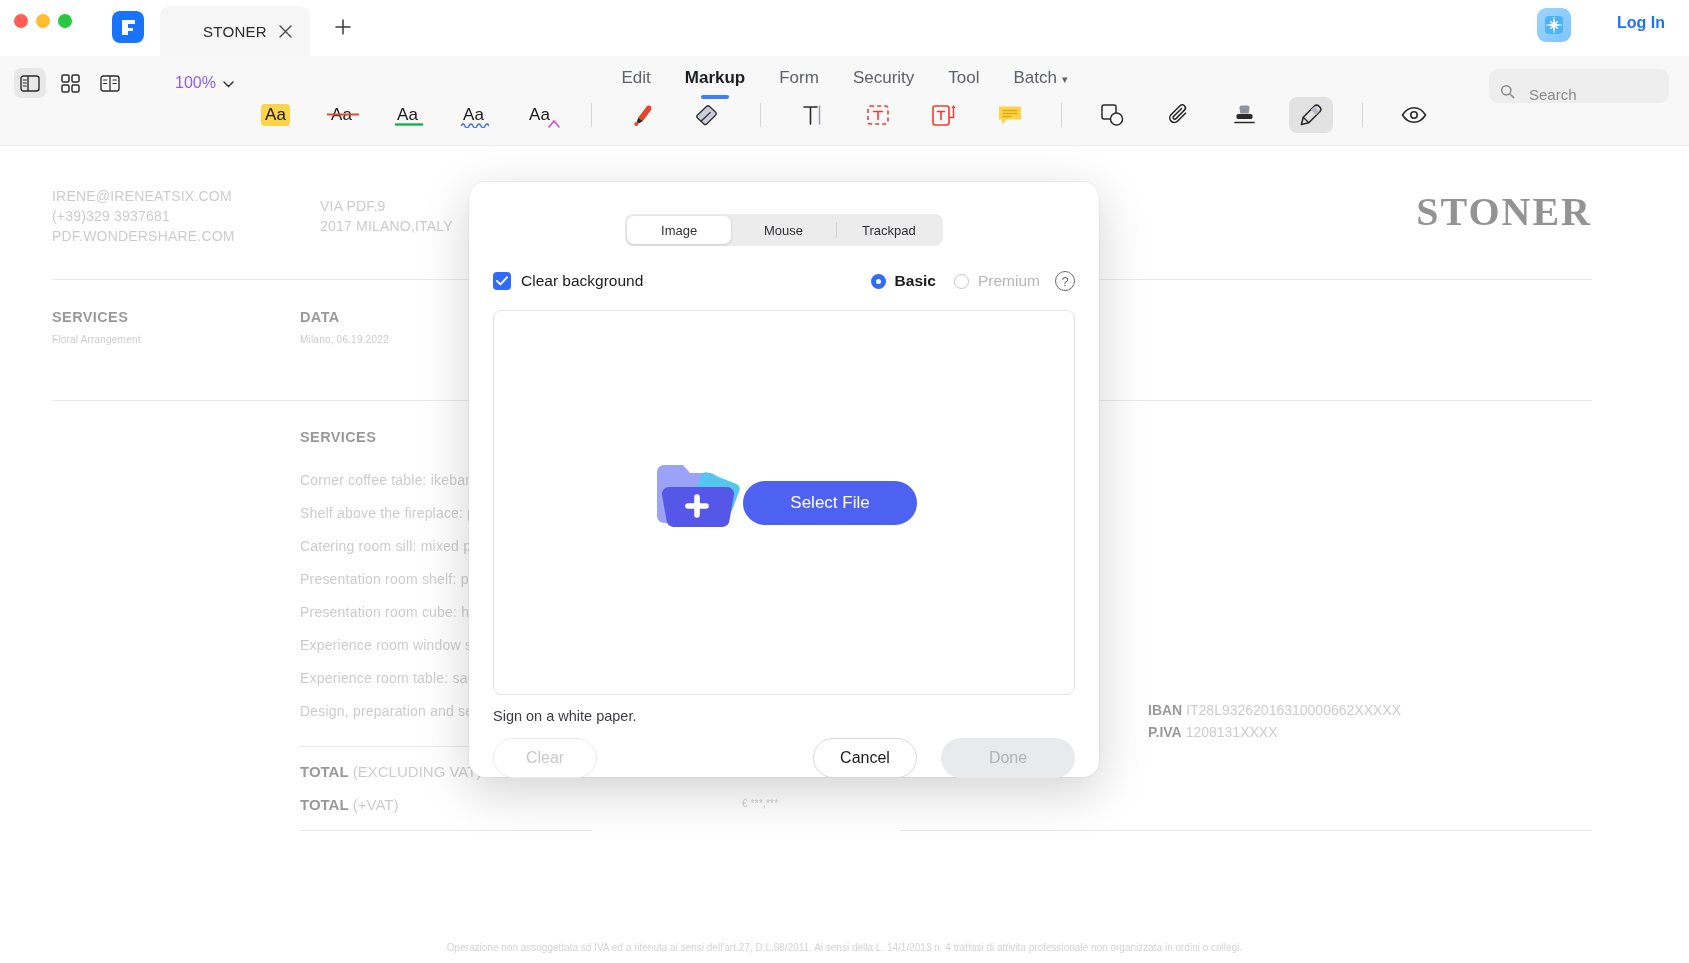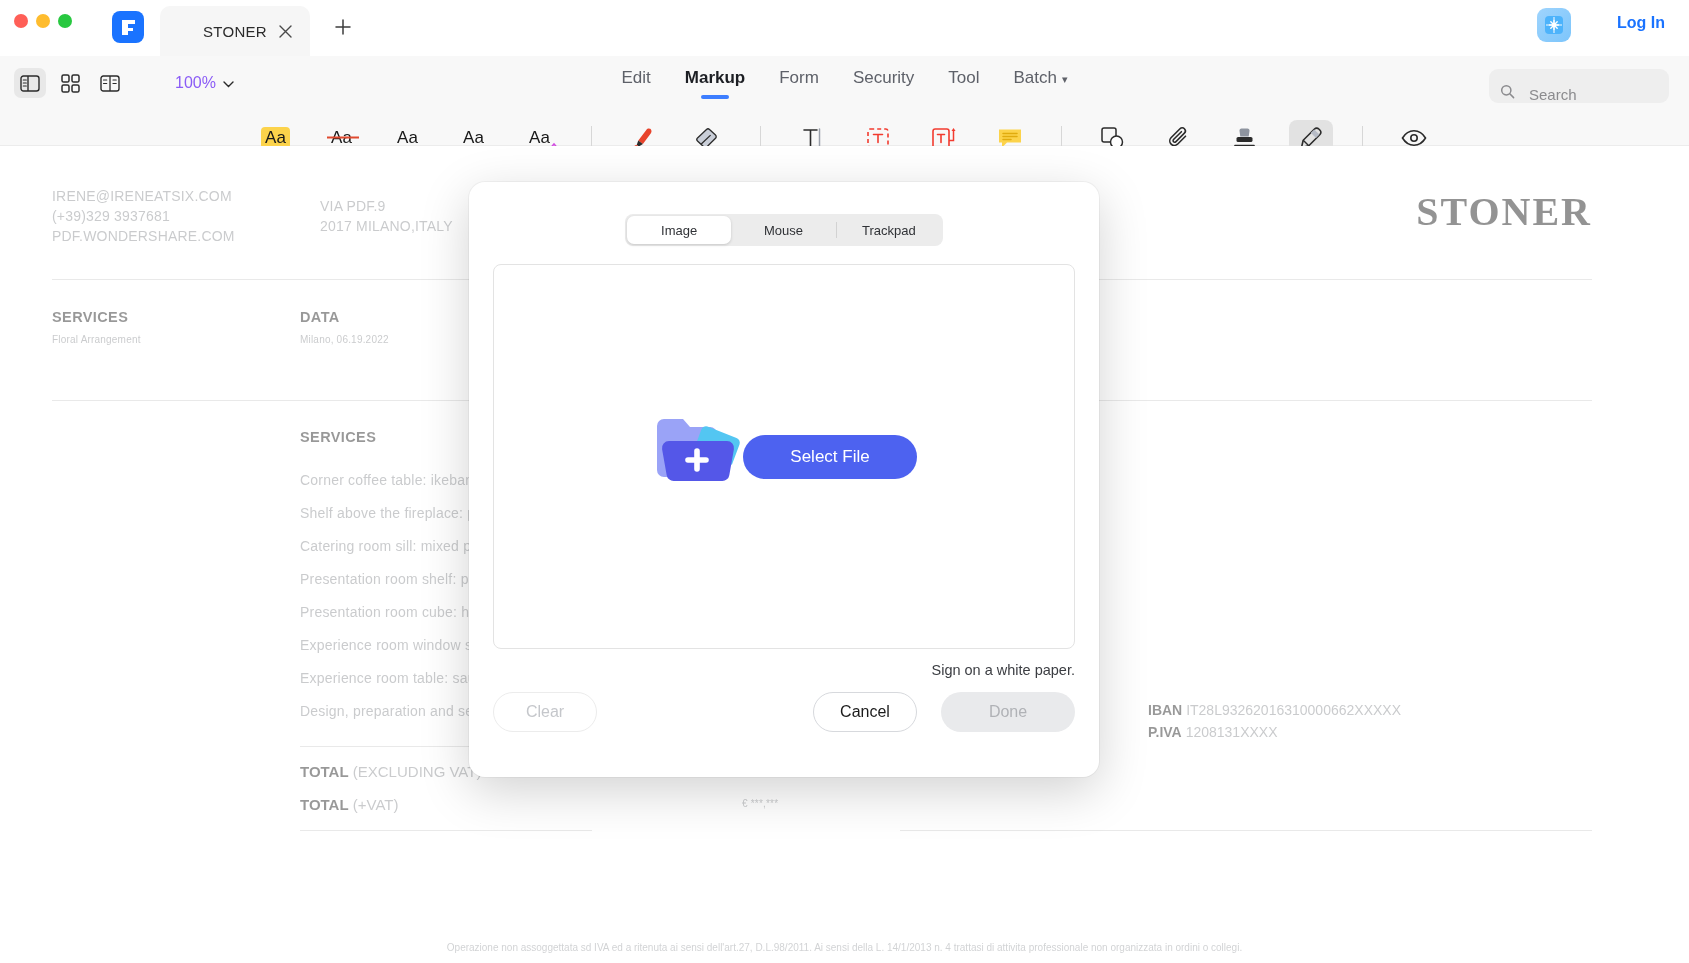--- a/index.html
+++ b/index.html
@@ -76,21 +76,21 @@
     width:28px; height:4px; border-radius:2px; background:#3d7eff;
   }
   .menu-caret { margin-left:5px; font-size:11px; }
   .search-box {
     position:absolute; right:20px; top:13px; width:180px; height:34px; background:#eeeeee;
     border-radius:9px; display:flex; align-items:flex-end; gap:14px; padding:0 11px; cursor:text;
   }
   .search-box span.ph { font-size:15px; color:#8b8b8e; }
 
   
-  .tools { position:absolute; left:0; right:0; top:64px; display:flex; justify-content:center;
+  .tools { position:absolute; left:0; right:0; top:41px; display:flex; justify-content:center;
            align-items:center; gap:12px; }
   .tool {
     width:44px; height:36px; border-radius:8px; margin:0 5px;
     display:flex; align-items:center; justify-content:center; cursor:pointer; position:relative;
   }
   .tool.active { background:#e2e2e2; }
   .divider { width:1px; height:24px; background:#d7d7d7; margin:0 12px; }
   .aa { font-size:17px; color:#181818; position:relative; letter-spacing:.2px;}
   .aa-hl { background:#fcd34b; border-radius:4px; padding:1px 4px; }
 
@@ -153,21 +153,21 @@
 
   .drop {
     margin-top:18px; height:385px; border:1px solid #e3e3e3; border-radius:8px; background:#fff;
     display:flex; flex-direction:row; align-items:center; justify-content:center; cursor:pointer;
   }
   .folder-ico { margin-bottom:16px; }
   .select-file {
     width:174px; height:44px; border-radius:22px; background:#4d62f0; color:#fff; font-size:17px;
     display:flex; align-items:center; justify-content:center; cursor:pointer; border:none;
   }
-  .hint { text-align:right; font-size:14.5px; color:#3b3d42; margin-top:13px; }
+  .hint { text-align:left; font-size:14.5px; color:#3b3d42; margin-top:13px; }
   .actions { margin-top:14px; height:40px; position:relative; }
   .btn {
     height:40px; border-radius:20px; font-size:16px; display:flex; align-items:center;
     justify-content:center; position:absolute; top:0; cursor:pointer;
   }
   .btn-clear { left:0; width:104px; border:1px solid #ececec; color:#c5c7cb; cursor:default; }
   .btn-cancel { right:158px; width:104px; border:1px solid #d7d9dd; color:#1b1b1b; background:#fff; }
   .btn-done { right:0; width:134px; background:#e9eaec; color:#b0b2b6; border:none; cursor:default; }
 </style>
 </head>
@@ -464,20 +464,36 @@
 
   <div class="modal">
 
     <div class="seg">
       <div class="seg-item active">Image</div>
       <div class="seg-item">Mouse</div>
       <div class="seg-sep"></div>
       <div class="seg-item">Trackpad</div>
     </div>
 
+    <div class="optrow">
+      <div class="chk">
+        <svg width="12" height="10" viewBox="0 0 12 10">
+            <path d="M1 5l3.4 3.4L11 1.3" fill="none" stroke="#fff" stroke-width="1.9" stroke-linecap="round" stroke-linejoin="round"></path>
+          </svg>
+      </div>
+      <div class="chk-label">Clear background</div>
+
+      <div class="radios">
+        <div class="radio on"></div>
+        <div class="radio-label">Basic</div>
+        <div class="radio" style="margin-left:9px"></div>
+        <div class="radio-label dim">Premium</div>
+        <div class="help">?</div>
+      </div>
+    </div>
 
     <div class="drop">
       <div class="folder-ico">
         <svg width="92" height="74" viewBox="0 0 92 74">
           <path d="M6 16a7 7 0 017-7h19l7 8h20a7 7 0 017 7v36a7 7 0 01-7 7H13a7 7 0 01-7-7z" fill="#9aa3f7"></path>
           <path d="M56.5 16.5l29 11.5a5 5 0 013 6.4l-7.6 20.3-38-14.7 7.4-20.4a5 5 0 016.2-3.1z" fill="#53c6f2"></path>
           <path d="M18 31h58a7 7 0 016.9 8.2l-4.6 26A7 7 0 0171.4 71H22.6a7 7 0 01-6.9-5.8l-4.6-26A7 7 0 0118 31z" fill="#5457e8"></path>
           <path d="M46 41v18M37 50h18" stroke="#fff" stroke-width="5.6" stroke-linecap="round"></path>
         </svg>
       </div>

